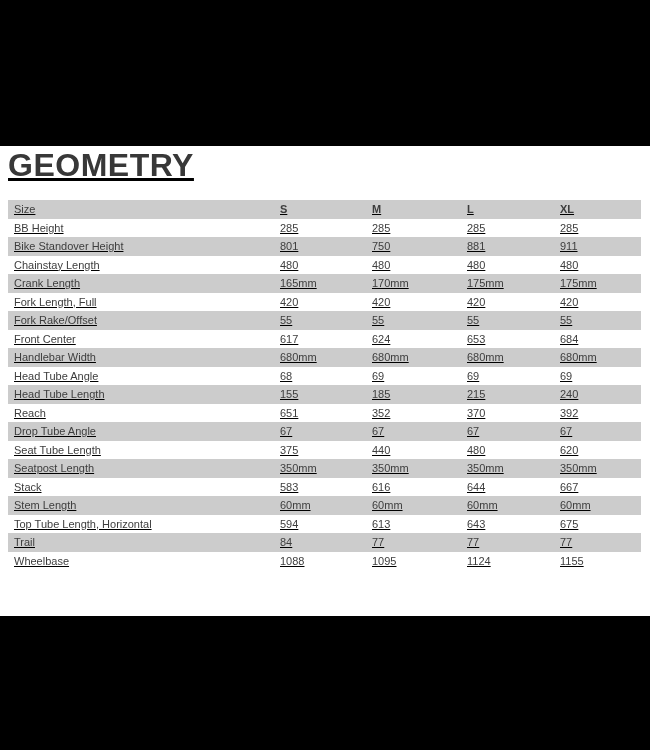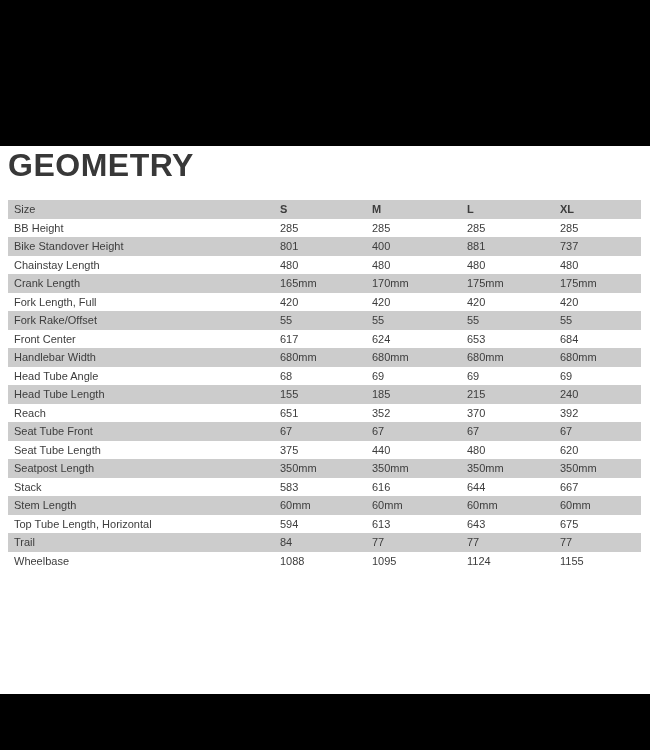--- a/index.html
+++ b/index.html
@@ -8,23 +8,24 @@
     height: 750px;
     background: #000000;
     font-family: "Liberation Sans", "DejaVu Sans", sans-serif;
     overflow: hidden;
   }
   .letterbox { width: 650px; background: #000000; }
   .letterbox.top { height: 146px; }
   .letterbox.bottom { height: 143px; }
   .content {
     width: 650px;
-    height: 548px;
+    height: 470px;
     background: #ffffff;
     box-sizing: border-box;
+    text-decoration: underline;
   }
   h1.page-title {
     margin: 0;
     padding: 3px 0 0 8px;
     font-size: 32px;
     line-height: 33px;
     font-weight: bold;
     color: #383838;
     letter-spacing: 0.5px;
   }
@@ -77,23 +78,23 @@
         <tr>
           <td>BB Height</td>
           <td>285</td>
           <td>285</td>
           <td>285</td>
           <td>285</td>
         </tr>
         <tr>
           <td>Bike Standover Height</td>
           <td>801</td>
-          <td>400</td>
+          <td>750</td>
           <td>881</td>
-          <td>737</td>
+          <td>911</td>
         </tr>
         <tr>
           <td>Chainstay Length</td>
           <td>480</td>
           <td>480</td>
           <td>480</td>
           <td>480</td>
         </tr>
         <tr>
           <td>Crank Length</td>
@@ -145,21 +146,21 @@
           <td>240</td>
         </tr>
         <tr>
           <td>Reach</td>
           <td>651</td>
           <td>352</td>
           <td>370</td>
           <td>392</td>
         </tr>
         <tr>
-          <td>Seat Tube Front</td>
+          <td>Drop Tube Angle</td>
           <td>67</td>
           <td>67</td>
           <td>67</td>
           <td>67</td>
         </tr>
         <tr>
           <td>Seat Tube Length</td>
           <td>375</td>
           <td>440</td>
           <td>480</td>

